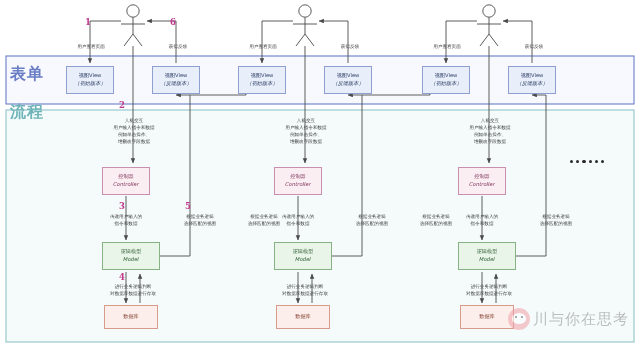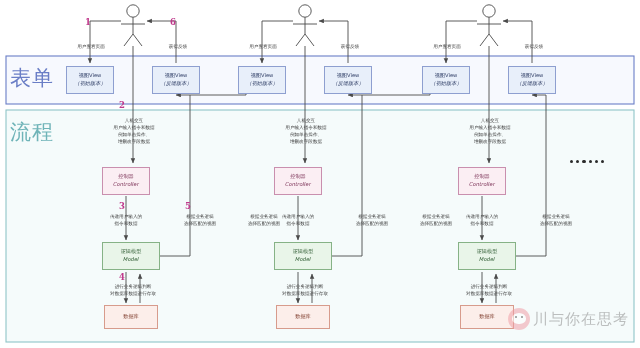--- a/index.html
+++ b/index.html
@@ -6,24 +6,24 @@
   body{
     width:640px;height:348px;position:relative;overflow:hidden;
     font-family:"DejaVu Sans","Liberation Sans",sans-serif;
     color:#333;
   }
   #stage{position:absolute;left:0;top:0;width:640px;height:348px;}
   svg#canvas{position:absolute;left:0;top:0;width:640px;height:348px;}
 
   
   .panel-title{
-    position:absolute;font-size:21px;font-weight:400;letter-spacing:1px;
+    position:absolute;font-size:16px;font-weight:700;letter-spacing:1px;
   }
   .panel-title.form{color:#6a7ec6;left:10px;top:64px;}
-  .panel-title.flow{color:#6fb4b8;left:10px;top:118px;}
+  .panel-title.flow{color:#6fb4b8;left:10px;top:102px;}
 
   
   .node{
     position:absolute;box-sizing:border-box;
     display:flex;flex-direction:column;align-items:center;justify-content:center;
     font-size:5.2px;line-height:1.5;text-align:center;
   }
   .node .cn{display:block;}
   .node .en{display:block;font-style:italic;}
   .node.view{background:#e8effa;border:1px solid #8e9fd0;color:#2b3a63;}

